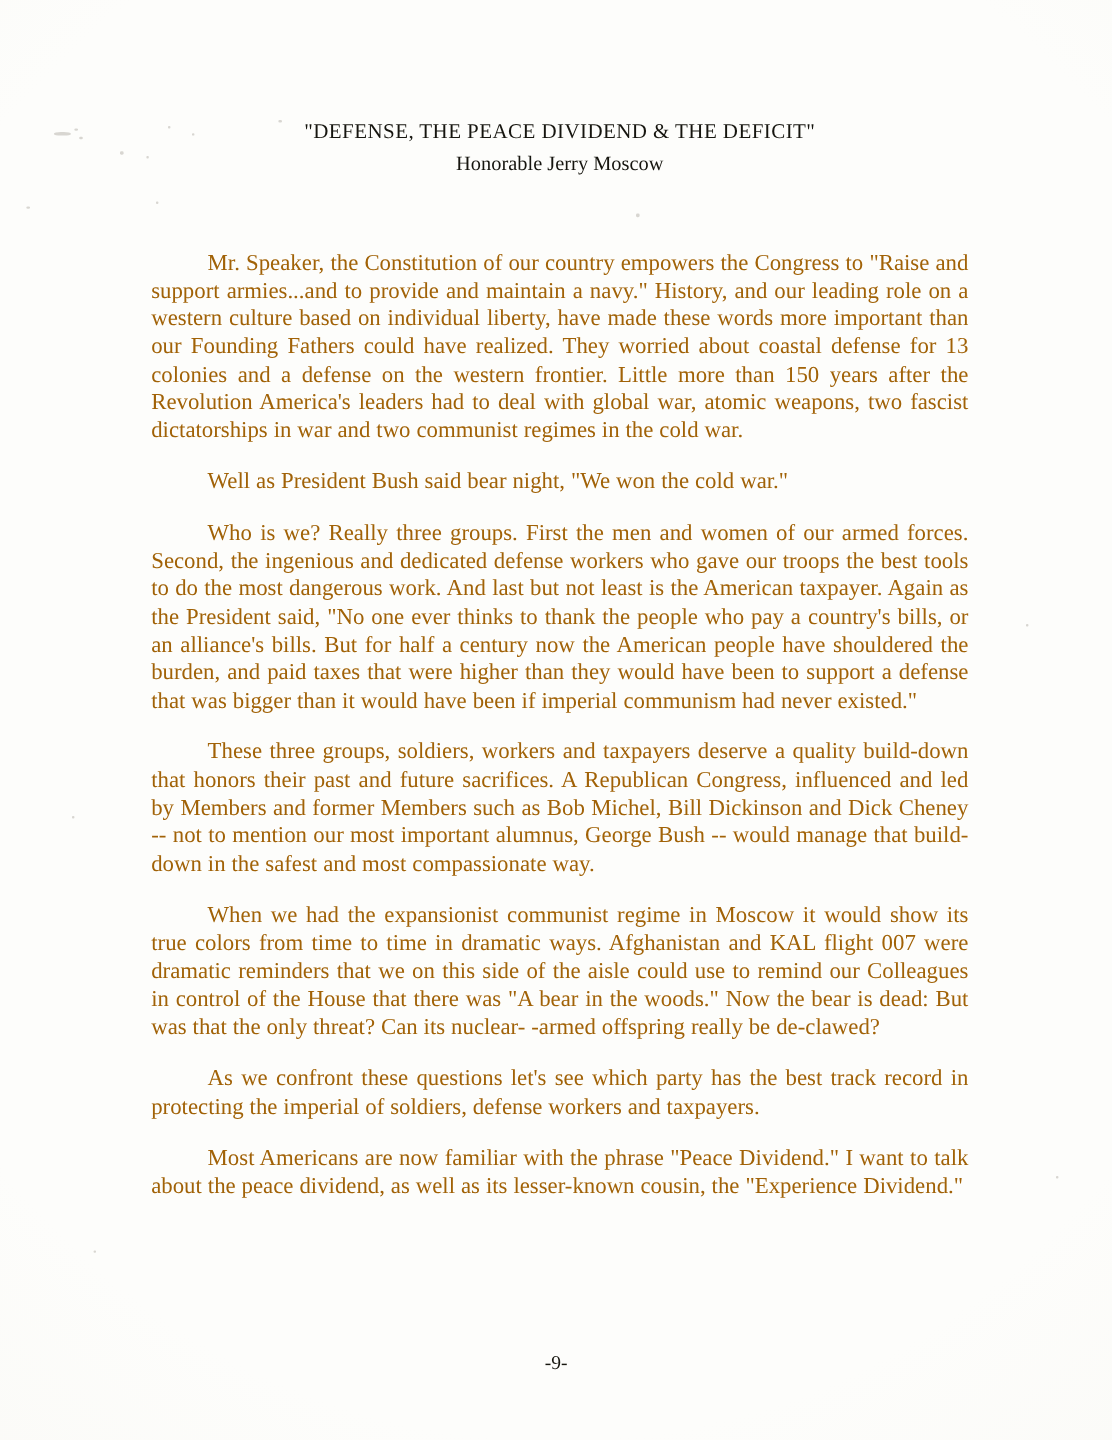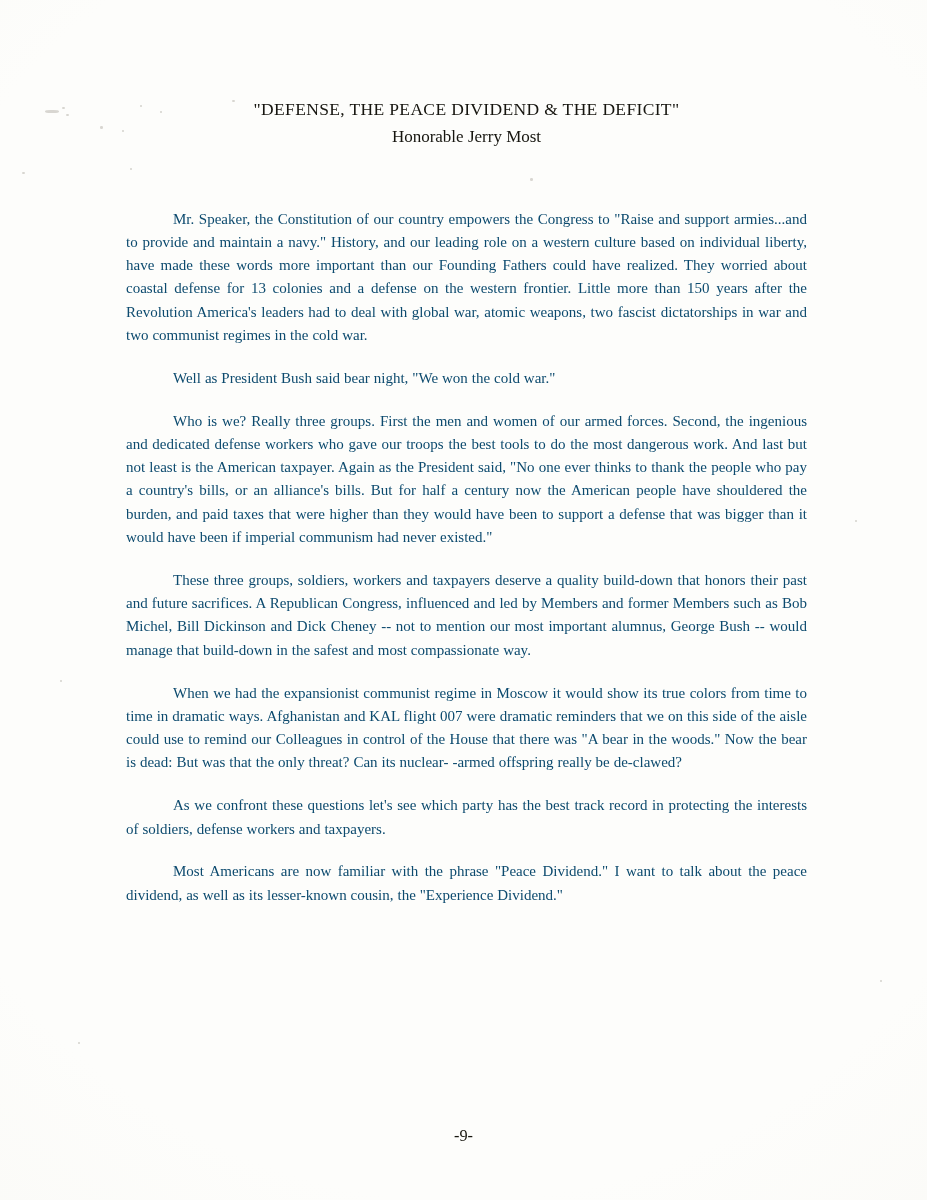--- a/index.html
+++ b/index.html
@@ -56,23 +56,23 @@
     margin: 0;
     padding-top: 9px;
     line-height: 1.0;
     font-weight: normal;
   }
   .body-block {
     padding-top: 63px;
   }
   p.para {
     margin: 0 0 19.5px 0;
-    font-size: 15px;
+    font-size: 19px;
     line-height: 23.3px;
-    color: #0c4a6e;
+    color: #a16207;
     text-align: justify;
     text-indent: 47px;
     word-spacing: .2px;
   }
   p.para:last-child {
     margin-bottom: 0;
   }
   .page-number {
     position: absolute;
     left: 0;
@@ -103,29 +103,29 @@
   <div class="speck" style="left:530px; top:178px; width:3px;  height:3px;"></div>
   <div class="speck" style="left:60px;  top:680px; width:2px;  height:2px;"></div>
   <div class="speck" style="left:855px; top:520px; width:2px;  height:2px;"></div>
   <div class="speck" style="left:880px; top:980px; width:2px;  height:2px;"></div>
   <div class="speck" style="left:78px;  top:1042px; width:2px; height:2px;"></div>
 
   <div class="content">
 
     <h1 class="doc-title">"DEFENSE, THE PEACE DIVIDEND &amp; THE DEFICIT"</h1>
 
-    <h2 class="doc-subtitle">Honorable Jerry Most</h2>
+    <h2 class="doc-subtitle">Honorable Jerry Moscow</h2>
 
     <div class="body-block">
       <p class="para">Mr. Speaker, the Constitution of our country empowers the Congress to "Raise and support armies...and to provide and maintain a navy." History, and our leading role on a western culture based on individual liberty, have made these words more important than our Founding Fathers could have realized.  They worried about coastal defense for 13 colonies and a defense on the western frontier. Little more than 150 years after the Revolution America's leaders had to deal with global war, atomic weapons, two fascist dictatorships in war and two communist regimes in the cold war.</p>
       <p class="para">Well as President Bush said bear night, "We won the cold war."</p>
       <p class="para">Who is we?  Really three groups.  First the men and women of our armed forces.  Second, the ingenious and dedicated defense workers who gave our troops the best tools to do the most dangerous work.  And last but not least is the American taxpayer. Again as the President said, "No one ever thinks to thank the people who pay a country's bills, or an alliance's bills.  But for half a century now the American people have shouldered the burden, and paid taxes that were higher than they would have been to support a defense that was bigger than it would have been if imperial communism had never existed."</p>
       <p class="para">These three groups, soldiers, workers and taxpayers deserve a quality build-down that honors their past and future sacrifices.  A Republican Congress, influenced and led by Members and former Members such as Bob Michel, Bill Dickinson and Dick Cheney -- not to mention our most important alumnus, George Bush -- would manage that build-down in the safest and most compassionate way.</p>
       <p class="para">When we had the expansionist communist regime in Moscow it would show its true colors from time to time in dramatic ways. Afghanistan and KAL flight 007 were dramatic reminders that we on this side of the aisle could use to remind our Colleagues in control of the House that there was "A bear in the woods."  Now the bear is dead: But was that the only threat?  Can its nuclear- -armed offspring really be de-clawed?</p>
-      <p class="para">As we confront these questions let's see which party has the best track record in protecting the interests of soldiers, defense workers and taxpayers.</p>
+      <p class="para">As we confront these questions let's see which party has the best track record in protecting the imperial of soldiers, defense workers and taxpayers.</p>
       <p class="para">Most Americans are now familiar with the phrase "Peace Dividend."  I want to talk about the peace dividend, as well as its lesser-known cousin, the "Experience Dividend."</p>
     </div>
 
   </div>
 
   <div class="page-number">-9-</div>
 
 </div>
 
 </body></html>

